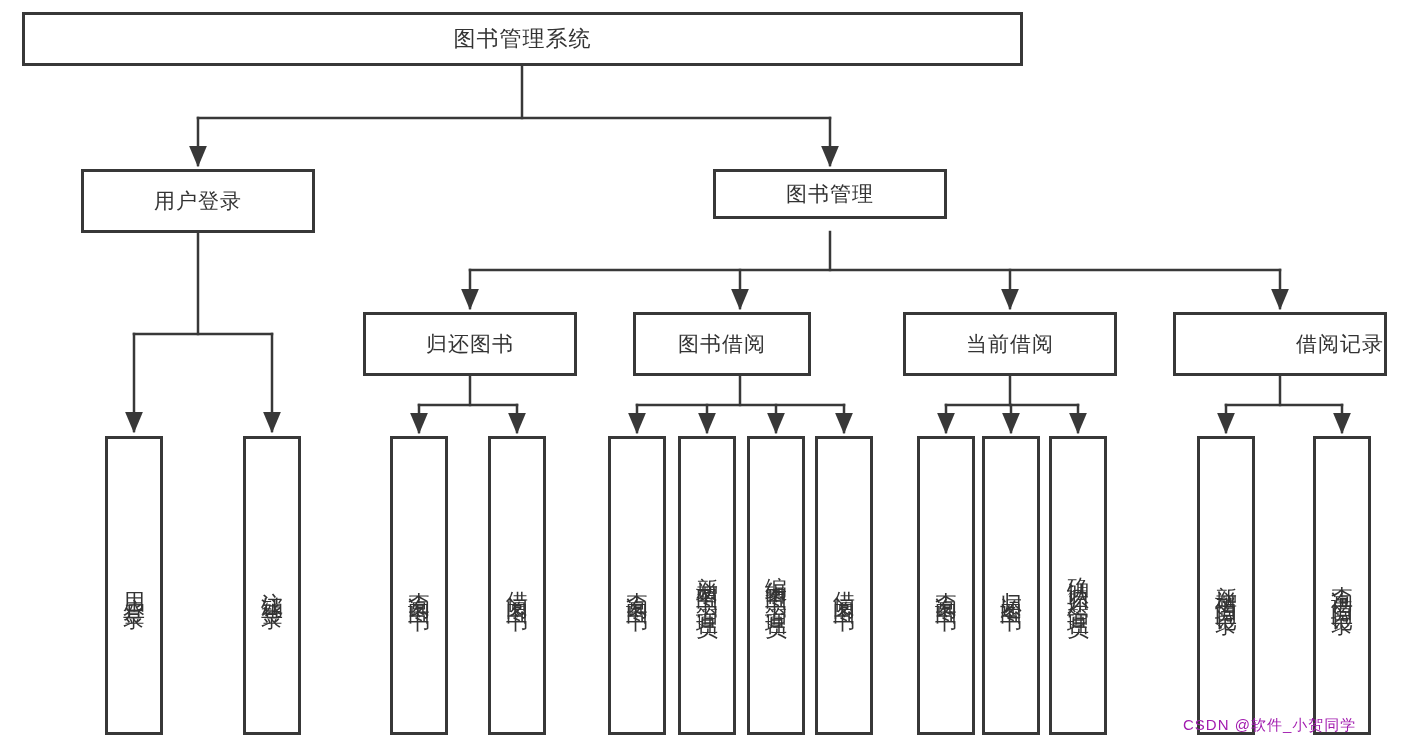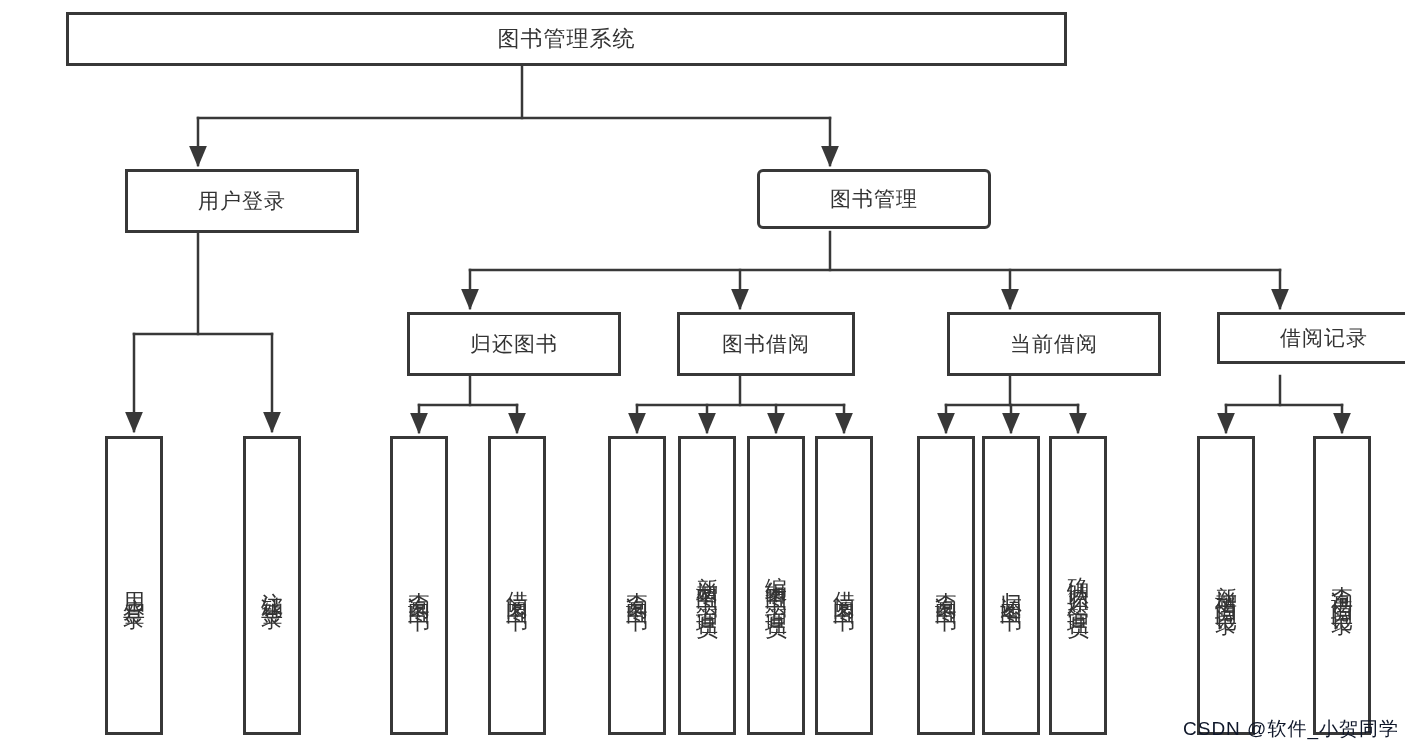--- a/index.html
+++ b/index.html
@@ -21,21 +21,20 @@
     box-sizing: border-box;
     background: #ffffff;
     border: 3px solid #383838;
     display: flex;
     align-items: center;
     justify-content: center;
     color: #333333;
     font-size: 21px;
     letter-spacing: 1px;
     z-index: 2;
-    margin-left: 44px;
   }
   .node.root { font-size: 22px; }
   .leaf {
     position: absolute;
     box-sizing: border-box;
     background: #ffffff;
     border: 3px solid #383838;
     width: 58px;
     top: 436px;
     height: 299px;
@@ -49,22 +48,22 @@
     writing-mode: vertical-rl;
     font-size: 22px;
     letter-spacing: 6px;
     color: #333333;
     line-height: 1;
   }
   #watermark {
     position: absolute;
     left: 1183px;
     top: 716px;
-    font-size: 19px;
-    color: #0f172a;
+    font-size: 15px;
+    color: #a21caf;
     letter-spacing: 1px;
     white-space: nowrap;
     z-index: 3;
   }
 </style>
 </head>
 <body>
 
 <div id="canvas">
 
@@ -118,34 +117,34 @@
     </g>
   </svg>
 
   <div class="node root" style="left:22px; top:12px; width:1001px; height:54px;">
     <span>图书管理系统</span>
   </div>
 
   <div class="node" style="left:81px; top:169px; width:234px; height:64px;">
     <span>用户登录</span>
   </div>
-  <div class="node" style="left:713px; top:169px; width:234px; height:60px;border-radius:6px;">
+  <div class="node" style="left:713px; top:169px; width:234px; height:50px;">
     <span>图书管理</span>
   </div>
 
   <div class="node" style="left:363px; top:312px; width:214px; height:64px;">
     <span>归还图书</span>
   </div>
   <div class="node" style="left:633px; top:312px; width:178px; height:64px;">
     <span>图书借阅</span>
   </div>
   <div class="node" style="left:903px; top:312px; width:214px; height:64px;">
     <span>当前借阅</span>
   </div>
-  <div class="node" style="left:1173px; top:312px; width:214px; height:52px;">
+  <div class="node" style="left:1173px; top:312px; width:214px; height:64px;justify-content:flex-end;">
     <span>借阅记录</span>
   </div>
 
   <div class="leaf" style="left:105px;">
     <span>用户登录</span>
   </div>
   <div class="leaf" style="left:243px;">
     <span>注销登录</span>
   </div>
   <div class="leaf" style="left:390px;">

